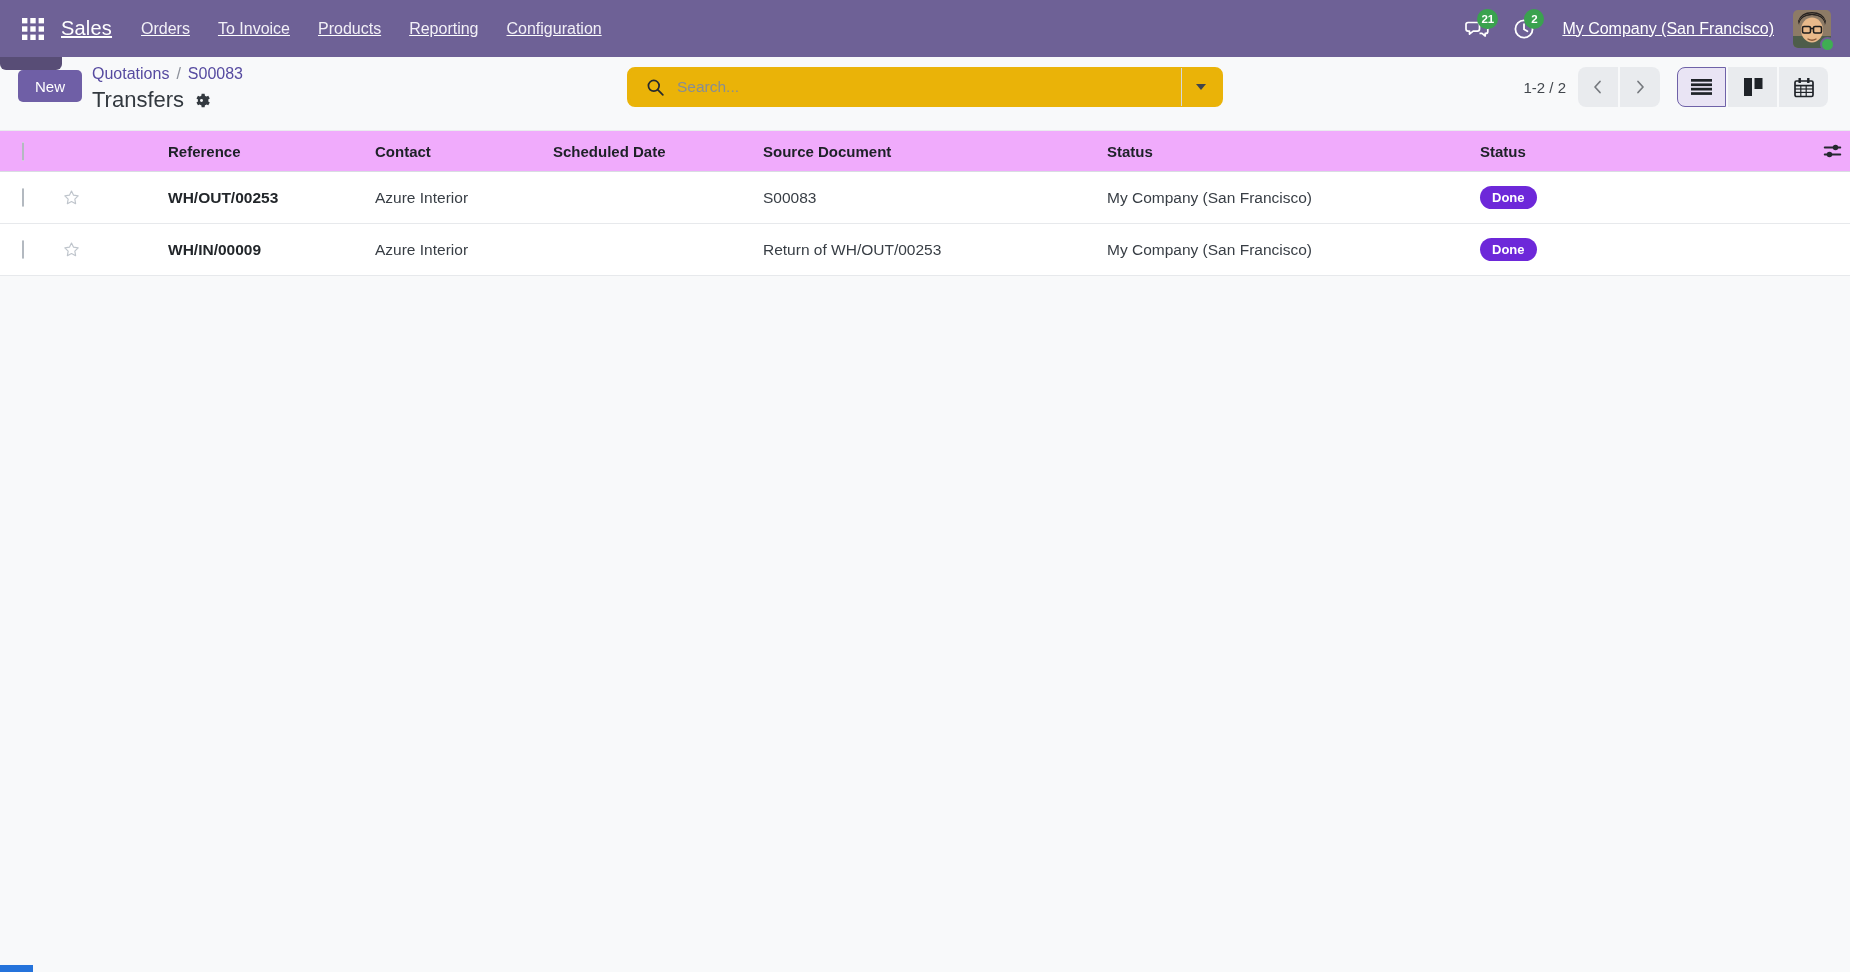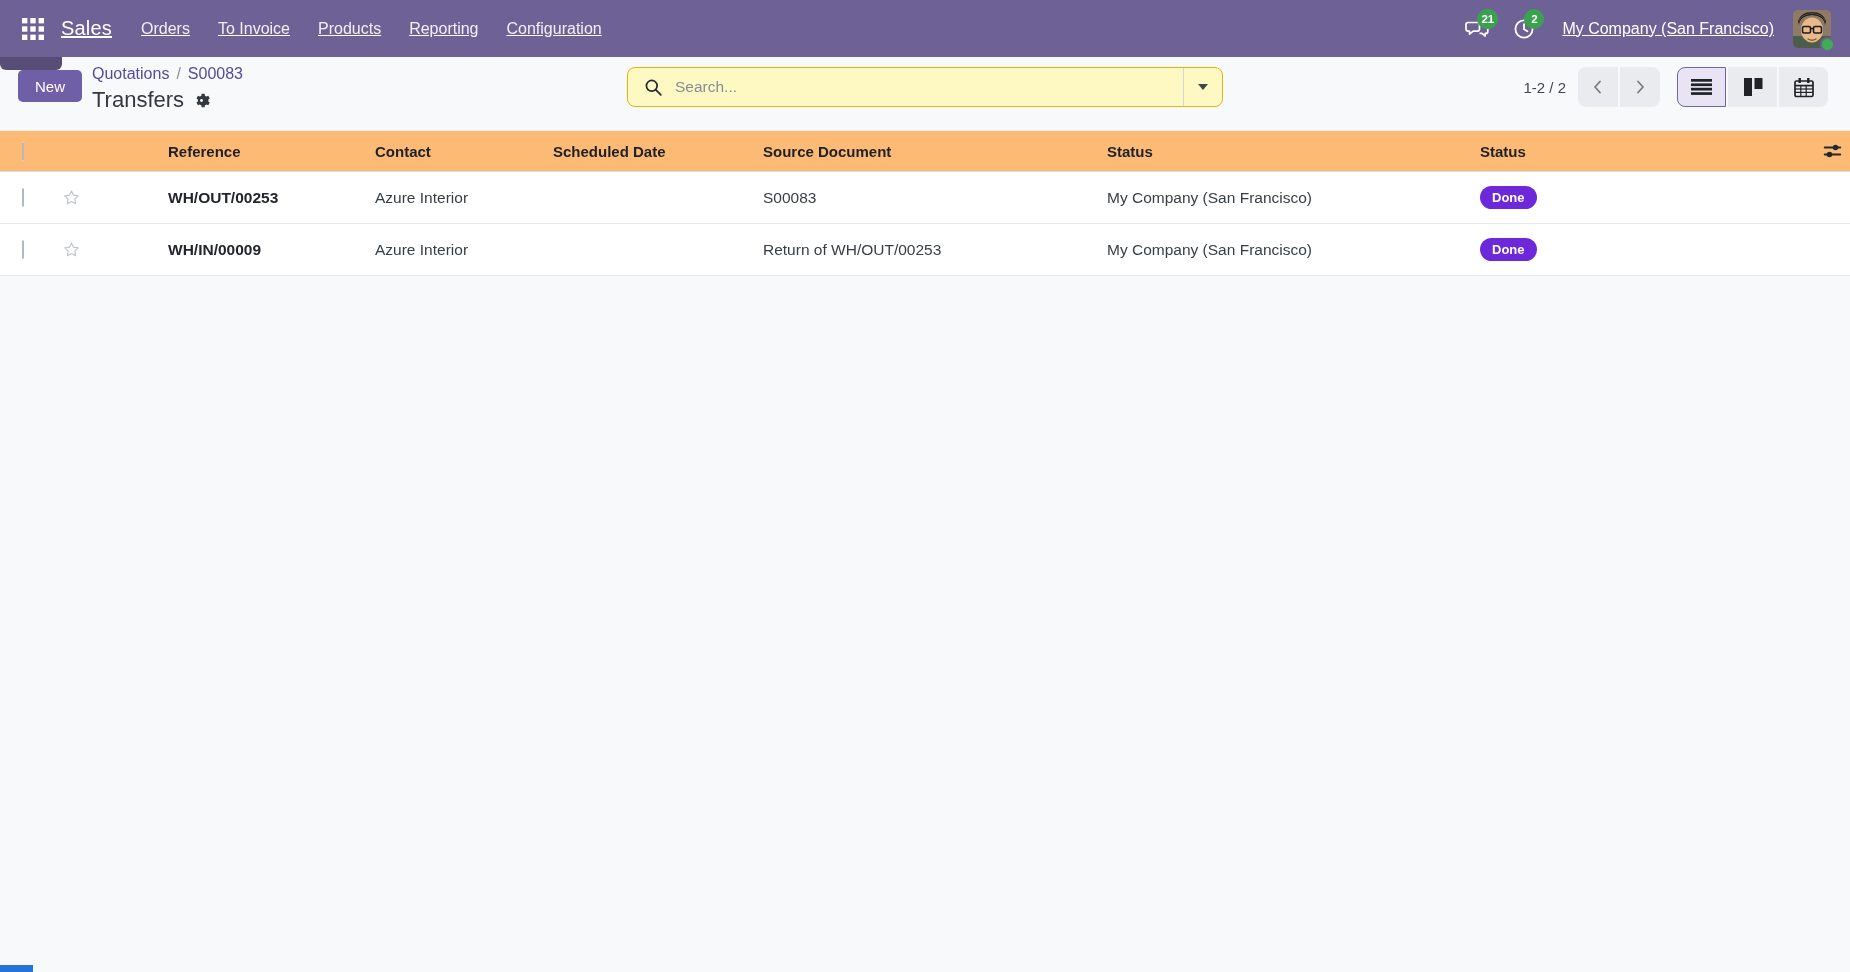--- a/index.html
+++ b/index.html
@@ -29,22 +29,22 @@
   .control-panel { position:absolute; top:57px; left:0; width:1850px; height:73px; }
   .new-btn { position:absolute; left:18px; top:13px; width:64px; height:32px; background:#6f5fa6; color:#fff;
              border:none; border-radius:5px; font-size:15px; font-weight:500; font-family:inherit; cursor:pointer; }
   .breadcrumb { position:absolute; left:92px; top:7px; line-height:1; }
   .bc-line1 { font-size:16px; font-weight:500; margin-top:2px; display:flex; align-items:center; gap:7px; }
   .bc-link { color:#564aa0; cursor:pointer; }
   .bc-sep { color:#8b8f99; font-weight:400; }
   .bc-line2 { margin-top:7px; font-size:22px; font-weight:500; color:#33393f; display:flex; align-items:center; gap:9px; }
   .gear-btn { display:flex; align-items:center; cursor:pointer; }
 
-  .searchbox { position:absolute; left:627px; top:10px; width:596px; height:40px; background:#fef9c3;
-               border:1px solid #eab308; border-radius:8px; display:flex; align-items:center; }
+  .searchbox { position:absolute; left:627px; top:10px; width:596px; height:40px; background:#eab308;
+               border:3px solid #eab308; border-radius:8px; display:flex; align-items:center; }
   .search-icon-wrap { margin:0 12px 0 16px; display:flex; align-items:center; }
   .search-input { flex:1; border:none; outline:none; font-size:15.5px; color:#374151; background:transparent; font-family:inherit; }
   .search-input::placeholder { color:#868d96; }
   .search-divider { width:1px; height:38px; background:#d4d8dd; }
   .search-caret-btn { width:38px; height:38px; display:flex; align-items:center; justify-content:center; cursor:pointer; }
   .caret-down { width:0; height:0; border-left:5.5px solid transparent; border-right:5.5px solid transparent;
                 border-top:6.5px solid #3f454c; }
 
   .pager-text { position:absolute; right:284px; top:22px; font-size:15px; color:#42474d; }
   .pager-btns { position:absolute; right:190px; top:10px; display:flex; gap:2px; }
@@ -54,21 +54,21 @@
 
   .view-switcher { position:absolute; right:22px; top:10px; display:flex; gap:2px; }
   .vs-btn { width:49px; height:40px; background:#e9ebee; border:none; display:flex; align-items:center; justify-content:center; cursor:pointer; }
   .vs-btn.active { background:#e9e4f4; border:1px solid #6f62a8; }
   .vs-first { border-radius:8px 0 0 8px; }
   .vs-last { border-radius:0 8px 8px 0; }
 
   
   .list-view { position:absolute; top:130px; left:0; width:1850px; }
   .lv-grid { display:grid; grid-template-columns:48px 48px 279px 178px 210px 344px 373px 340px 1fr; align-items:center; }
-  .lv-head { height:42px; background:#fdba74; border-top:1px solid #e9ebee; border-bottom:1px solid #d9dde2;
+  .lv-head { height:42px; background:#f0abfc; border-top:1px solid #e9ebee; border-bottom:1px solid #d9dde2;
              font-size:15px; font-weight:700; color:#1d2127; }
   .lv-row { height:52px; background:#fff; border-bottom:1px solid #e7e9ec; font-size:15.5px; color:#383e45; cursor:pointer; }
   .c-sel { padding-left:22px; }
   .c-star { padding-left:13px; display:flex; align-items:center; }
   .c-ref { padding-left:72px; }
   .cell-ref { font-weight:700; color:#22262a; }
   .c-settings { justify-self:end; padding-right:8px; display:flex; align-items:center; cursor:pointer; }
   .checkbox { width:17px; height:17px; border:1.5px solid #b3b9c0; border-radius:4px; background:#fff; cursor:pointer; }
   .status-badge { display:inline-block; background:#6d28d9; color:#fff; font-size:13px; font-weight:700;
                   padding:5px 12px 5px; border-radius:999px; line-height:1; }

